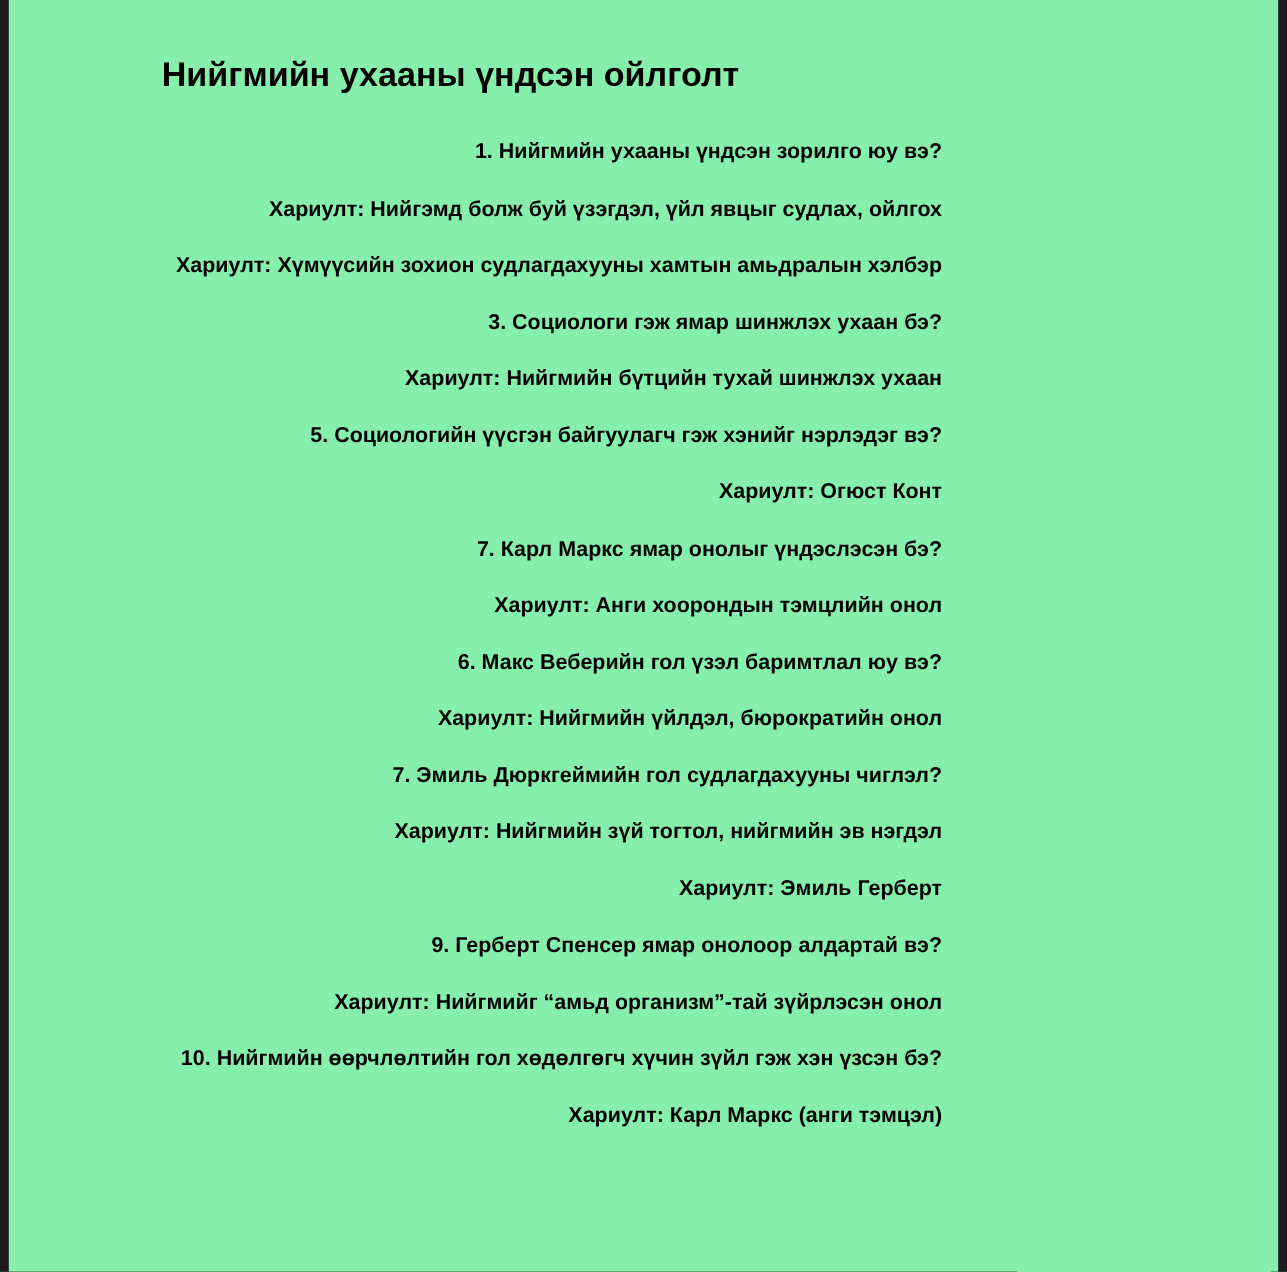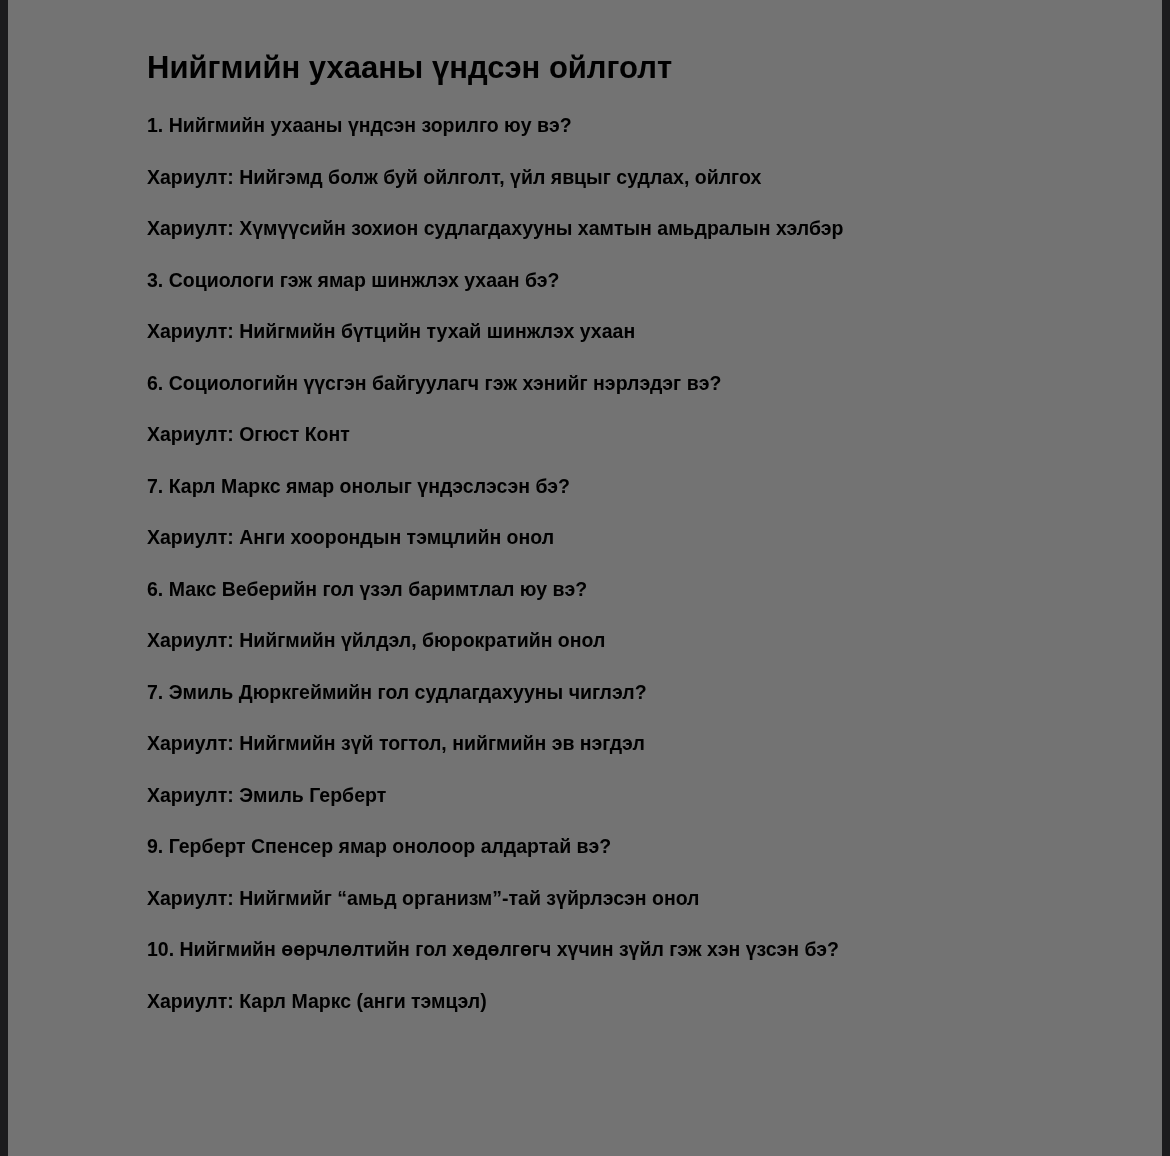--- a/index.html
+++ b/index.html
@@ -9,68 +9,69 @@
       height: 1156px;
       overflow: hidden;
       background: #1c1c1e;
     }
     .page {
       position: absolute;
       left: 8px;
       top: 0;
       width: 1154px;
       height: 1156px;
-      background: #737373;
+      background: #86efac;
     }
     .doc-title {
       position: absolute;
       left: 139px;
       top: 48px;
       margin: 0;
       font-family: "Liberation Sans", sans-serif;
       font-weight: bold;
       font-size: 31px;
       line-height: 40px;
       color: #000000;
       white-space: nowrap;
     }
     .qa-list {
       position: absolute;
       left: 139px;
       top: 113px;
-      margin: 0;
+      margin: 13px;
       padding: 0;
+      text-align: right;
     }
     .line {
       font-family: "Liberation Sans", sans-serif;
       font-weight: bold;
       font-size: 19.5px;
       line-height: 24px;
       height: 24px;
       margin: 0 0 27.5px 0;
       color: #000000;
       white-space: nowrap;
     }
   </style>
 </head>
 <body>
 
 <div class="page">
   <h1 class="doc-title">Нийгмийн ухааны үндсэн ойлголт</h1>
 
   <div class="qa-list">
     <p class="line">1. Нийгмийн ухааны үндсэн зорилго юу вэ?</p>
-    <p class="line">Хариулт: Нийгэмд болж буй ойлголт, үйл явцыг судлах, ойлгох</p>
+    <p class="line">Хариулт: Нийгэмд болж буй үзэгдэл, үйл явцыг судлах, ойлгох</p>
 
     <p class="line">Хариулт: Хүмүүсийн зохион судлагдахууны хамтын амьдралын хэлбэр</p>
 
     <p class="line">3. Социологи гэж ямар шинжлэх ухаан бэ?</p>
     <p class="line">Хариулт: Нийгмийн бүтцийн тухай шинжлэх ухаан</p>
 
-    <p class="line">6. Социологийн үүсгэн байгуулагч гэж хэнийг нэрлэдэг вэ?</p>
+    <p class="line">5. Социологийн үүсгэн байгуулагч гэж хэнийг нэрлэдэг вэ?</p>
     <p class="line">Хариулт: Огюст Конт</p>
 
     <p class="line">7. Карл Маркс ямар онолыг үндэслэсэн бэ?</p>
     <p class="line">Хариулт: Анги хоорондын тэмцлийн онол</p>
 
     <p class="line">6. Макс Веберийн гол үзэл баримтлал юу вэ?</p>
     <p class="line">Хариулт: Нийгмийн үйлдэл, бюрократийн онол</p>
 
     <p class="line">7. Эмиль Дюркгеймийн гол судлагдахууны чиглэл?</p>
     <p class="line">Хариулт: Нийгмийн зүй тогтол, нийгмийн эв нэгдэл</p>

